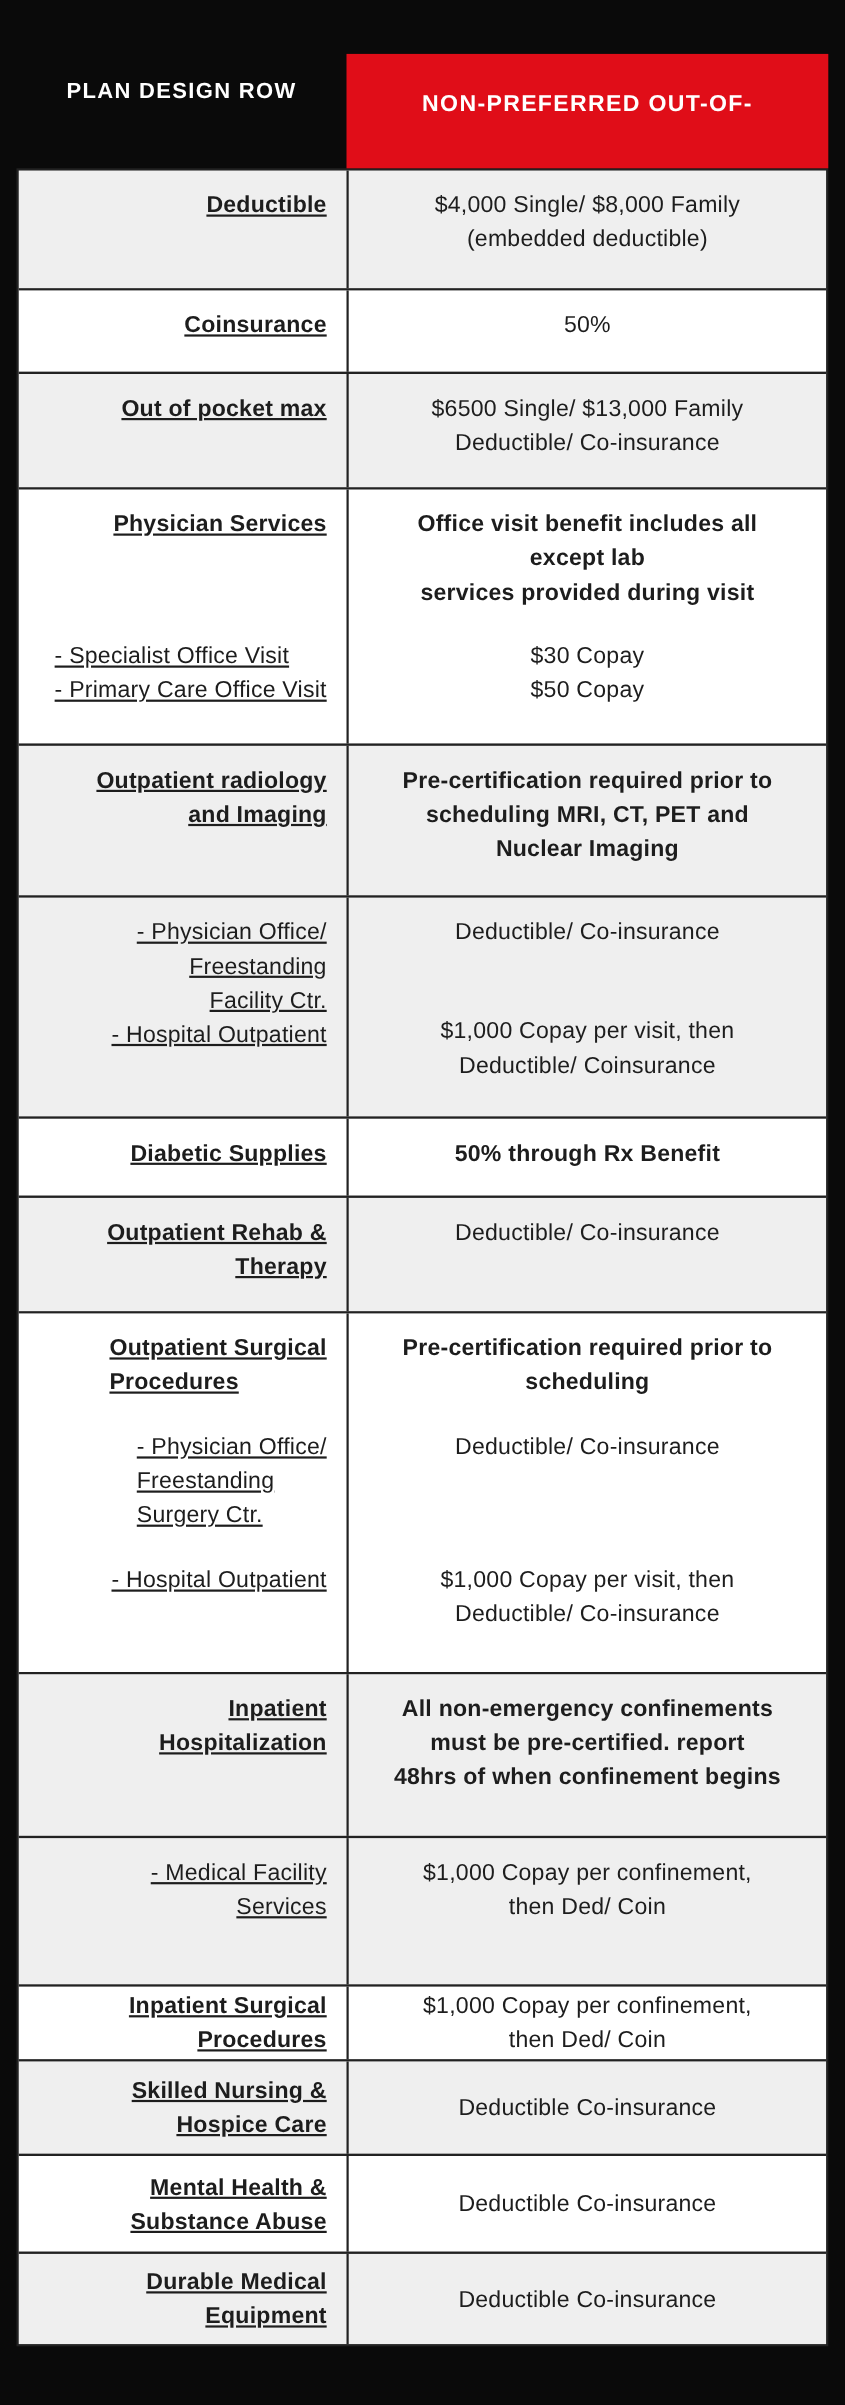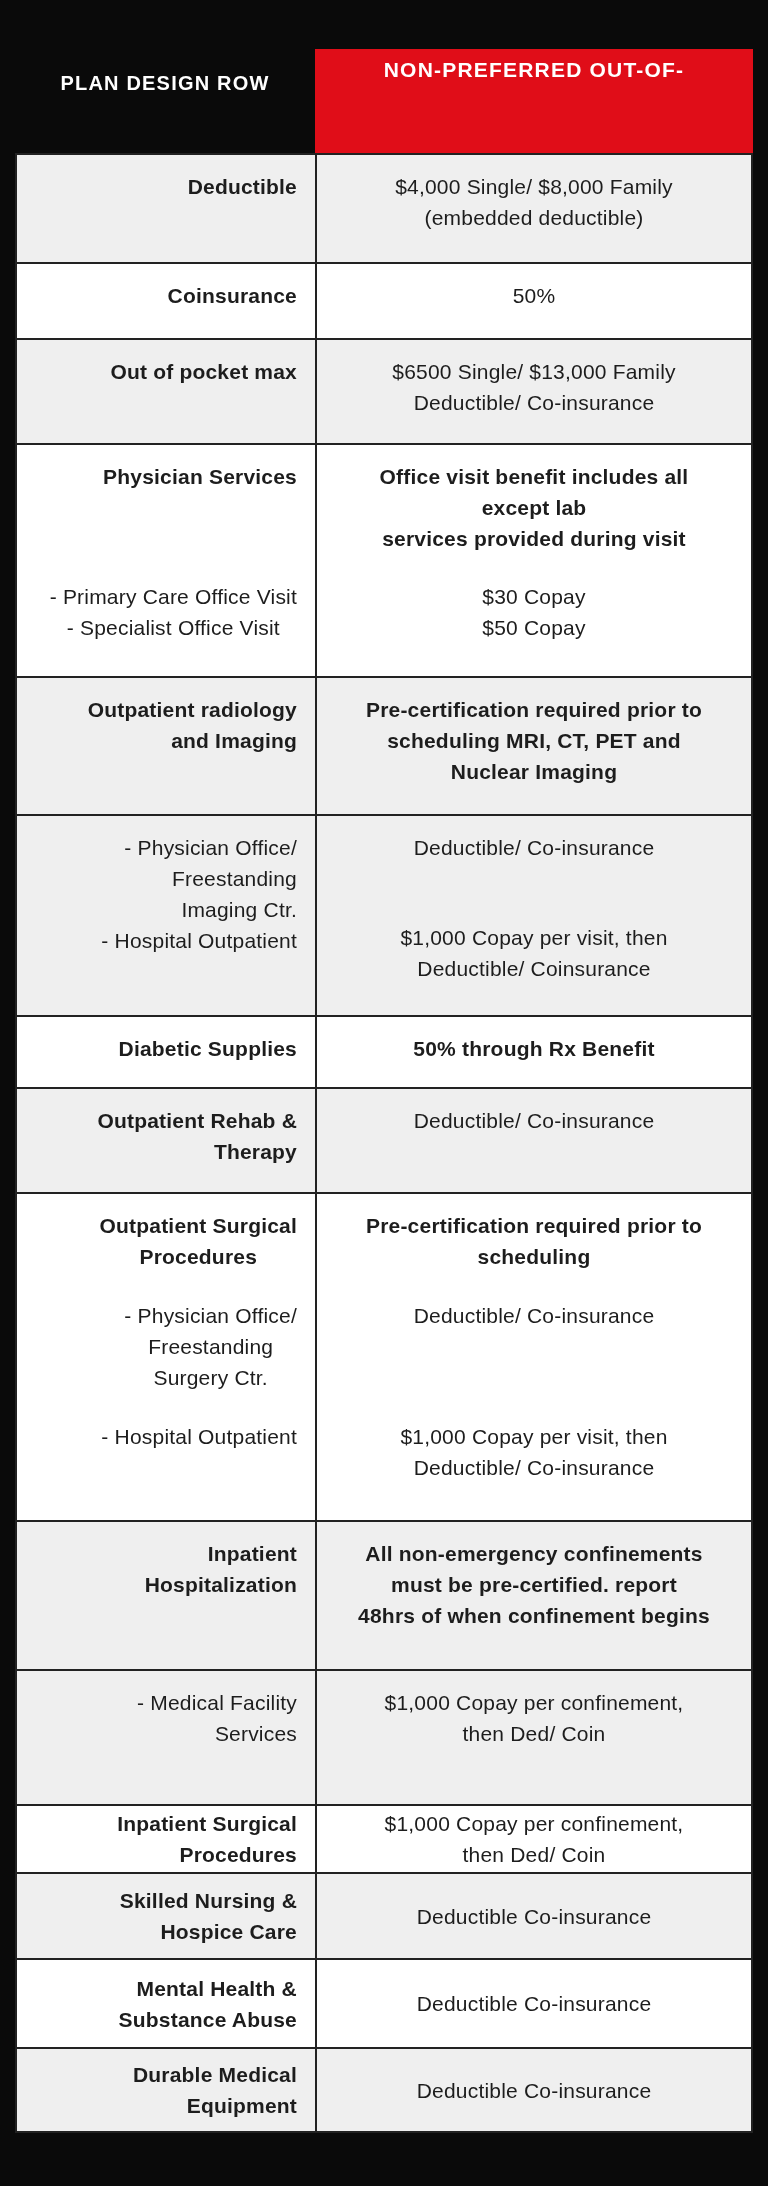--- a/index.html
+++ b/index.html
@@ -18,32 +18,33 @@
     overflow:hidden;
   }
   .table{position:absolute;left:15px;top:49px;width:738px;}
   .hrow{display:grid;grid-template-columns:300px 438px;height:104px;}
   .hleft{
     display:flex;justify-content:center;align-items:flex-start;padding-top:23px;
     color:var(--header-text);font-weight:700;font-size:20px;letter-spacing:1.2px;
   }
   .hright{
     background:var(--header-red);color:var(--header-text);
-    text-align:center;padding-top:4px;box-sizing:border-box;
+    text-align:center;padding-top:29px;box-sizing:border-box;
     font-weight:700;font-size:21px;letter-spacing:1.2px;line-height:33px;
   }
   .tbody{border:2px solid var(--border);}
   .row{display:grid;grid-template-columns:300px 434px;box-sizing:border-box;}
   .row + .row{border-top:2px solid var(--border);}
   .row.grey{background:var(--row-grey);}
   .row.white{background:var(--row-white);}
   .lc{
     box-sizing:border-box;border-right:2px solid var(--border);
-    display:flex;flex-direction:column;align-items:flex-end;text-align:center;
+    display:flex;flex-direction:column;align-items:flex-end;text-align:left;
     padding:16px 18px 0 8px;
+    text-decoration:underline;
   }
   .rc{
     display:flex;flex-direction:column;align-items:center;text-align:center;
     padding:16px 10px 0;
   }
   .row.mid .lc,.row.mid .rc{justify-content:center;padding-top:0;}
   .ln{font-size:21px;line-height:31px;letter-spacing:0.2px;white-space:nowrap;}
   .b{font-weight:700;}
   .mt27{margin-top:27px}.mt28{margin-top:28px}.mt59{margin-top:59px}
   .mt89{margin-top:89px}.mt90{margin-top:90px}
@@ -91,22 +92,22 @@
         <div class="rc">
           <div class="ln">$6500 Single/ $13,000 Family</div>
           <div class="ln">Deductible/ Co-insurance</div>
         </div>
       </div>
 
       <div class="row white" style="height:233px">
         <div class="lc">
           <div class="ln b">Physician Services</div>
           <div class="mt89">
+            <div class="ln">- Specialist Office Visit</div>
             <div class="ln">- Primary Care Office Visit</div>
-            <div class="ln">- Specialist Office Visit</div>
           </div>
         </div>
         <div class="rc">
           <div>
             <div class="ln b">Office visit benefit includes all</div>
             <div class="ln b">except lab</div>
             <div class="ln b">services provided during visit</div>
           </div>
           <div class="mt27">
             <div class="ln">$30 Copay</div>
@@ -124,21 +125,21 @@
           <div class="ln b">Pre-certification required prior to</div>
           <div class="ln b">scheduling MRI, CT, PET and</div>
           <div class="ln b">Nuclear Imaging</div>
         </div>
       </div>
 
       <div class="row grey" style="height:201px">
         <div class="lc">
           <div class="ln">- Physician Office/</div>
           <div class="ln">Freestanding</div>
-          <div class="ln">Imaging Ctr.</div>
+          <div class="ln">Facility Ctr.</div>
           <div class="ln">- Hospital Outpatient</div>
         </div>
         <div class="rc">
           <div class="ln">Deductible/ Co-insurance</div>
           <div class="mt59">
             <div class="ln">$1,000 Copay per visit, then</div>
             <div class="ln">Deductible/ Coinsurance</div>
           </div>
         </div>
       </div>

